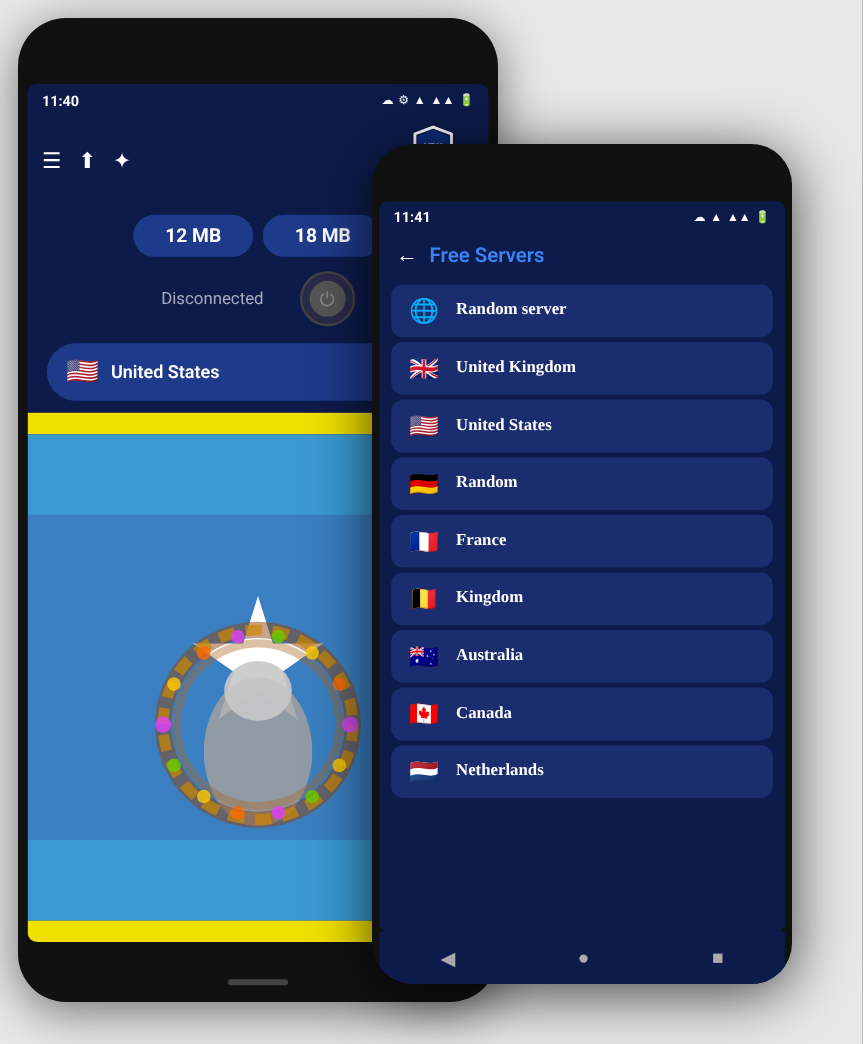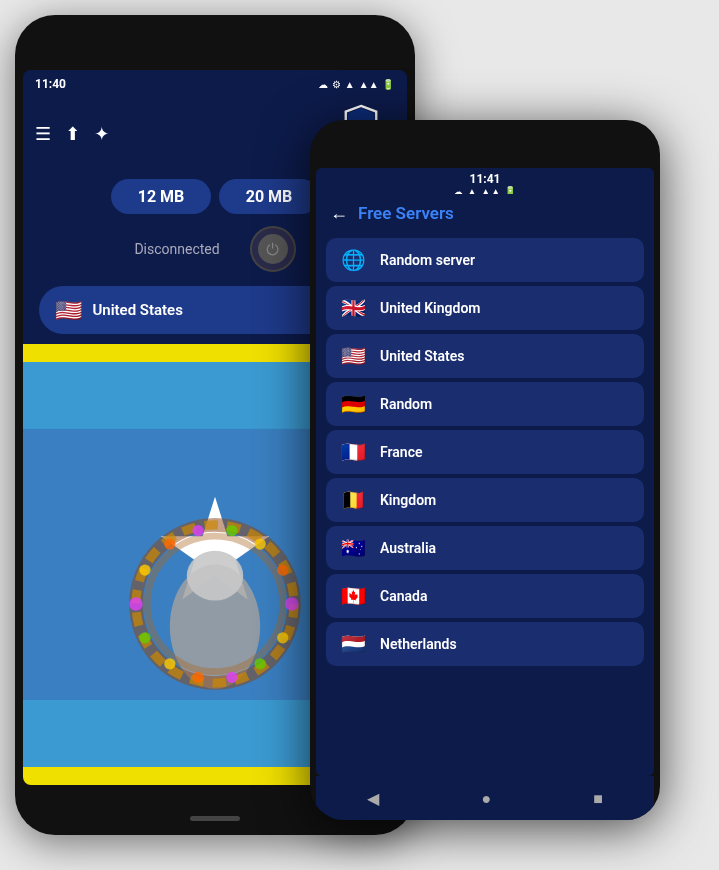--- a/index.html
+++ b/index.html
@@ -282,21 +282,20 @@
       border-radius: 3px;
     }
 
     .phone2-status-bar {
       background: #0d1b4b;
       display: flex;
       justify-content: space-between;
       align-items: center;
       padding: 4px 12px;
       height: 26px;
-      flex-direction: column;
     }
 
     .phone2-header {
       display: flex;
       align-items: center;
       padding: 8px 14px;
       gap: 10px;
       background: #0d1b4b;
     }
 
@@ -336,20 +335,21 @@
     .server-item-flag {
       font-size: 20px;
       width: 28px;
       text-align: center;
     }
 
     .server-item-name {
       color: white;
       font-size: 14px;
       font-weight: 600;
+      font-family: Liberation Serif, serif;
     }
 
     .phone2-nav {
       position: absolute;
       bottom: 0;
       left: 6px;
       right: 6px;
       height: 44px;
       background: #0d1b4b;
       display: flex;
@@ -398,21 +398,21 @@
           </svg>
           <div style="color:white;font-size:8px;text-align:center;line-height:1.2;">
             <span>FREEANDROIDVPN</span><br>
             <span>.COM</span>
           </div>
         </div>
       </div>
 
       <div class="stats-row">
         <div class="stat-badge">12 MB</div>
-        <div class="stat-badge">20 MB</div>
+        <div class="stat-badge">18 MB</div>
       </div>
 
       <div class="disconnect-row">
         <span class="disconnect-label">Disconnected</span>
         <div class="power-btn">
           <div class="power-btn-inner">⏻</div>
         </div>
       </div>
 
       <div class="server-selector">

